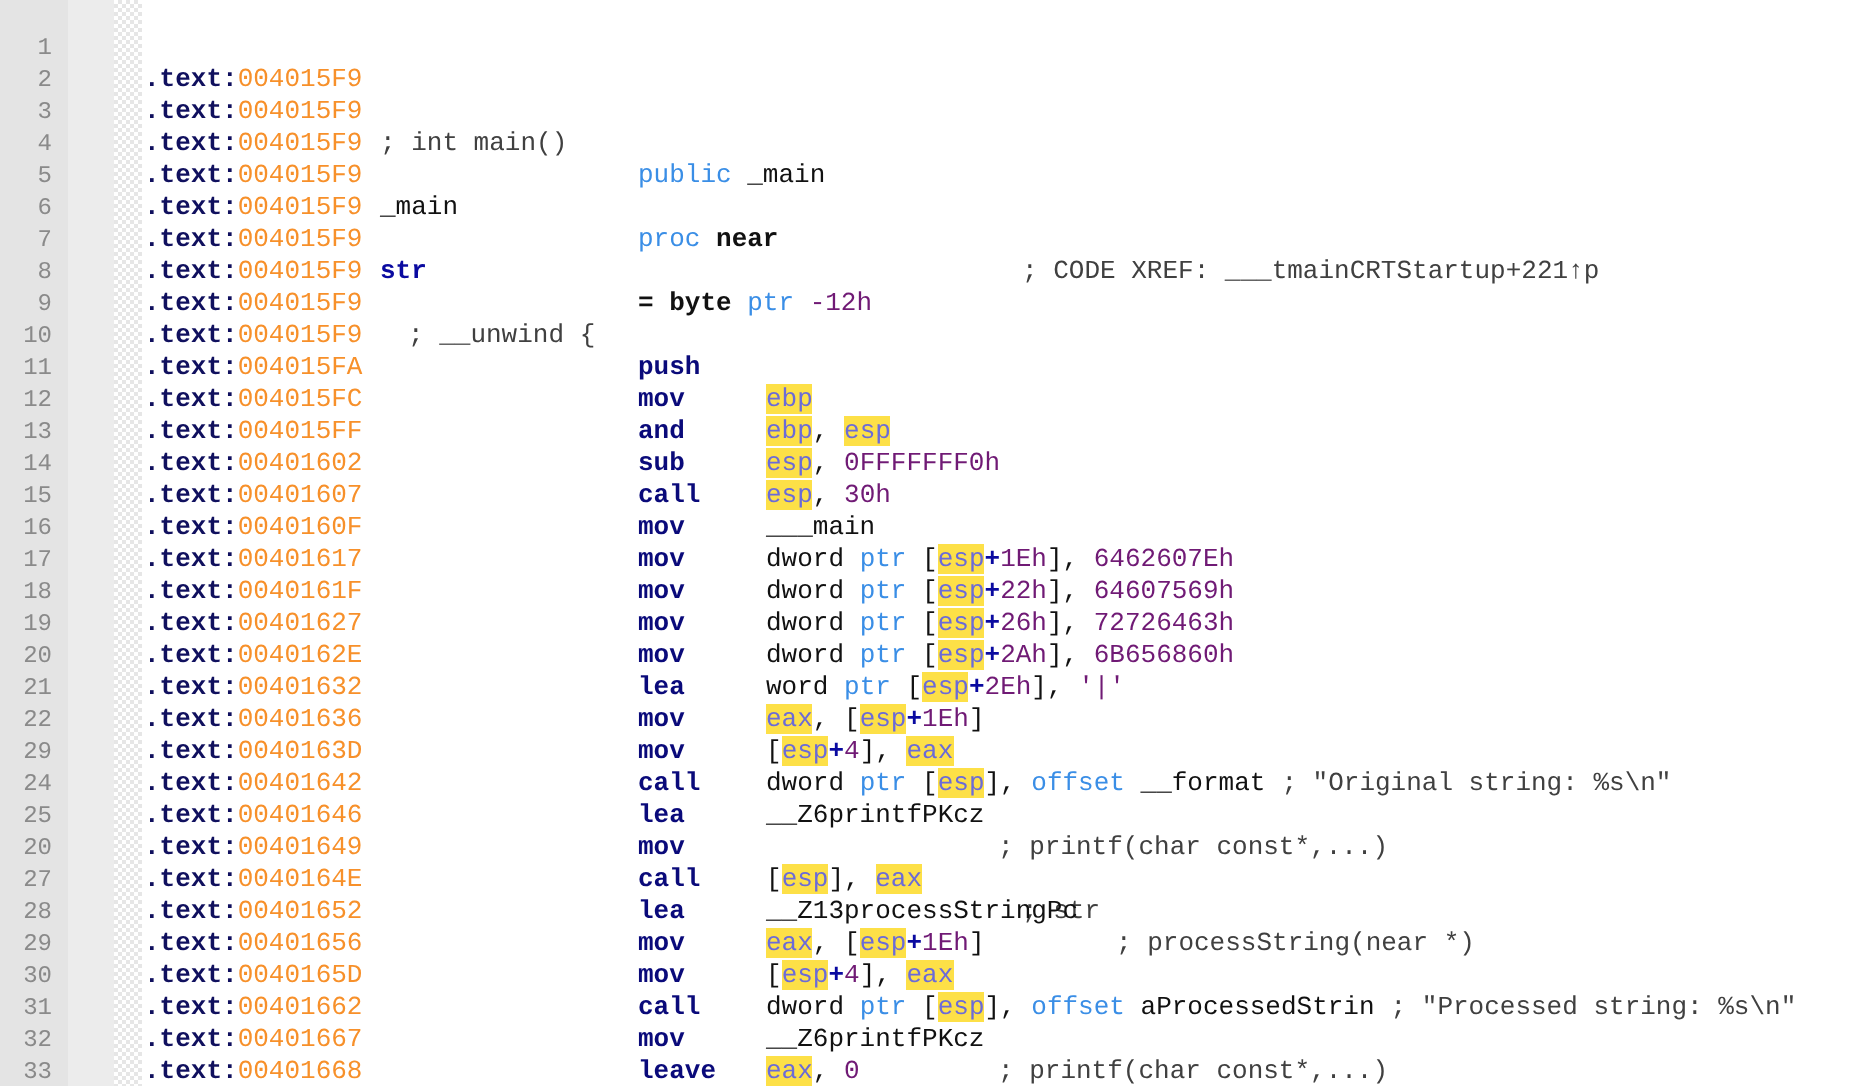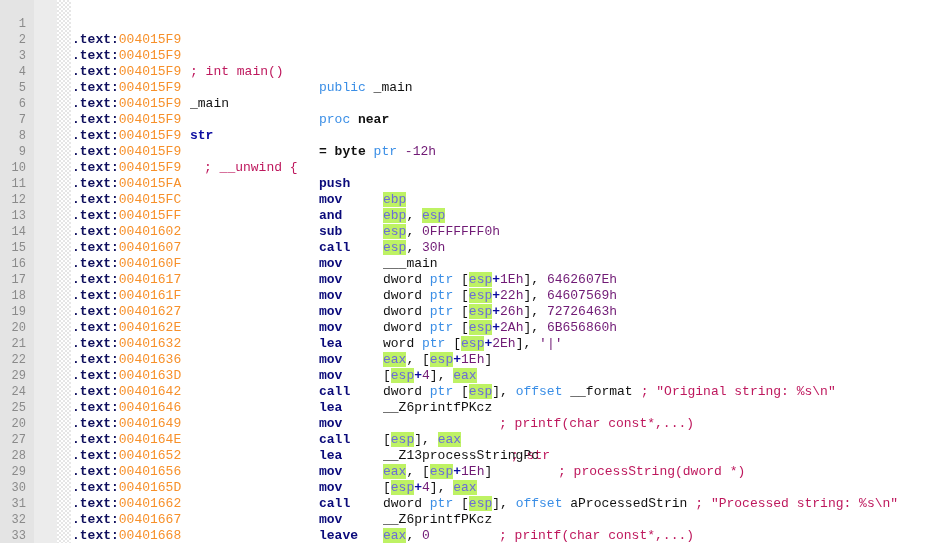--- a/index.html
+++ b/index.html
@@ -30,26 +30,26 @@
     position:absolute; left:0; width:26px; text-align:right; color:#8a8a8a;
     font-family:"Liberation Mono", monospace; font-size:12px;
   }
   .c-addr { position:absolute; left:72px; }
   .c-label { position:absolute; left:190px; }
   .c-mn { position:absolute; left:319px; }
   .c-op { position:absolute; left:383px; }
   .c-cm { position:absolute; }
   .seg { color:#10105e; font-weight:bold; }
   .addr { color:#f7902a;margin-top:21px; }
-  .cmt { color:#be185d; }
+  .cmt { color:#404040; }
   .kw { color:#3a8ee6; }
   .mn { color:#0a0a7a; font-weight:bold;text-align:center; }
   .lbl { color:#111111; }
   .lblb { color:#0a0aa0; font-weight:bold; }
-  .reg { color:#6b6bd8; background:#bef264; }
+  .reg { color:#6b6bd8; background:#fde047; }
   .num { color:#701a75; }
   .txt { color:#111111; }
   .txtb { color:#111111; font-weight:bold; }
   .plus { color:#0a0aa0; font-weight:bold; }
   .sym { color:#111111; }
 </style>
 </head>
 <body>
 
 <div class="gutter-num"></div>
@@ -73,20 +73,21 @@
     <span class="ln">3</span>
     <span class="c-addr"><span class="seg">.text:</span><span class="addr">004015F9</span></span>
     <span class="c-mn"><span class="kw">public</span><span class="txt"> _main</span></span>
   </div>
 
   <div class="row" style="top:48px">
     <span class="ln">4</span>
     <span class="c-addr"><span class="seg">.text:</span><span class="addr">004015F9</span></span>
     <span class="c-label lbl">_main</span>
     <span class="c-mn"><span class="kw">proc</span><span class="txtb"> near</span></span>
+    <span class="c-cm cmt" style="left:511px">; CODE XREF: ___tmainCRTStartup+221↑p</span>
   </div>
 
   <div class="row" style="top:64px">
     <span class="ln">5</span>
     <span class="c-addr"><span class="seg">.text:</span><span class="addr">004015F9</span></span>
   </div>
 
   <div class="row" style="top:80px">
     <span class="ln">6</span>
     <span class="c-addr"><span class="seg">.text:</span><span class="addr">004015F9</span></span>
@@ -216,21 +217,21 @@
     <span class="c-mn mn">mov</span>
     <span class="c-op"><span class="sym">[</span><span class="reg">esp</span><span class="sym">], </span><span class="reg">eax</span></span>
     <span class="c-cm cmt" style="left:511px">; str</span>
   </div>
 
   <div class="row" style="top:384px">
     <span class="ln">25</span>
     <span class="c-addr"><span class="seg">.text:</span><span class="addr">00401649</span></span>
     <span class="c-mn mn">call</span>
     <span class="c-op sym">__Z13processStringPc</span>
-    <span class="c-cm cmt" style="left:558px">; processString(dword *)</span>
+    <span class="c-cm cmt" style="left:558px">; processString(near *)</span>
   </div>
 
   <div class="row" style="top:400px">
     <span class="ln">20</span>
     <span class="c-addr"><span class="seg">.text:</span><span class="addr">0040164E</span></span>
     <span class="c-mn mn">lea</span>
     <span class="c-op"><span class="reg">eax</span><span class="sym">, [</span><span class="reg">esp</span><span class="plus">+</span><span class="num">1Eh</span><span class="sym">]</span></span>
   </div>
 
   <div class="row" style="top:416px">

